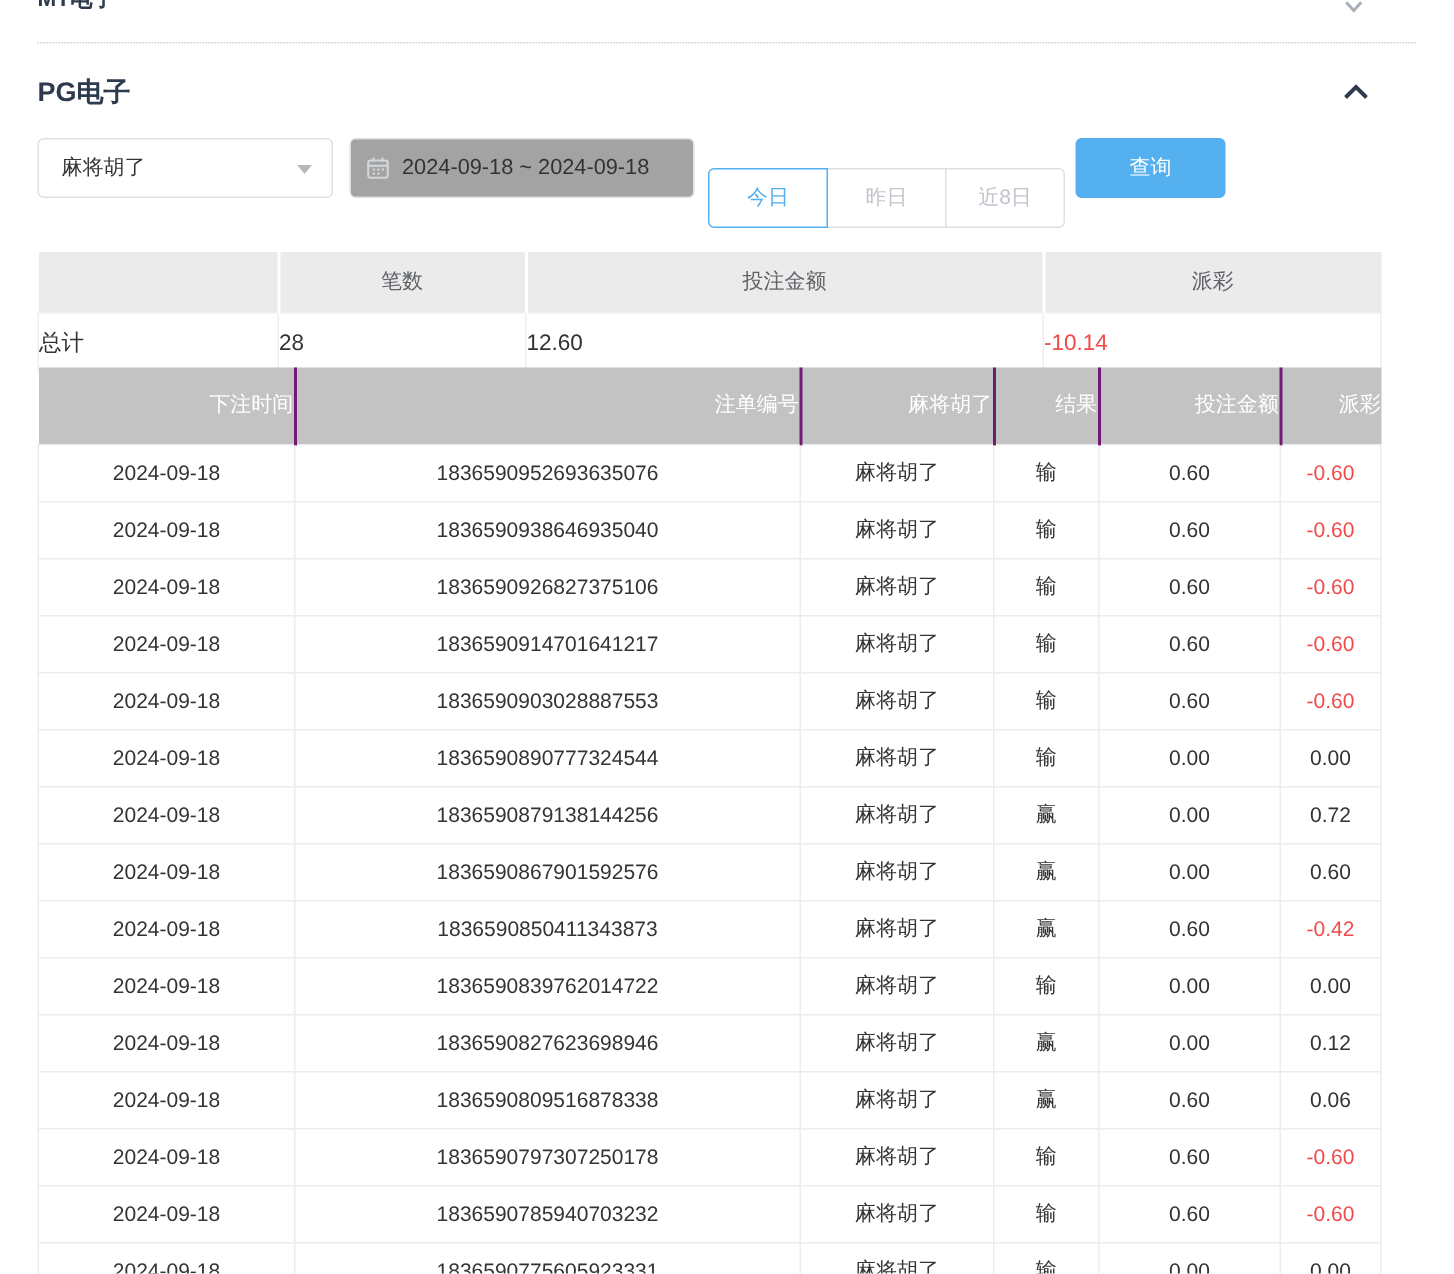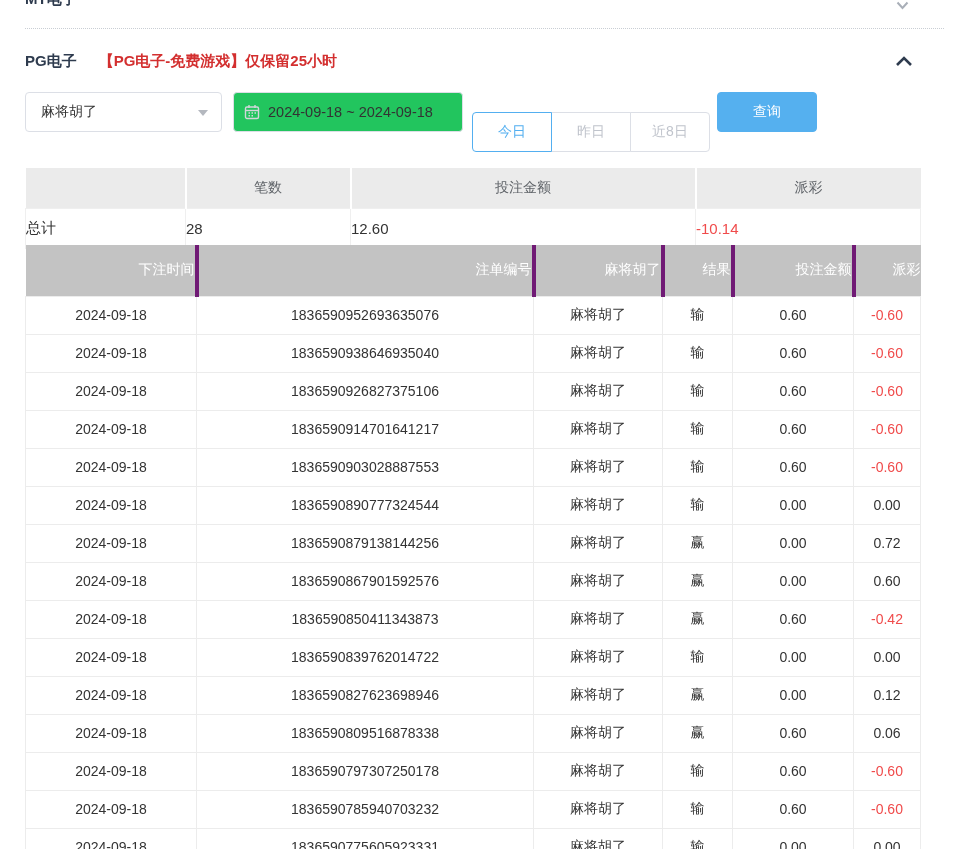--- a/index.html
+++ b/index.html
@@ -9,38 +9,38 @@
     font-family:"Liberation Sans","DejaVu Sans",sans-serif;
     color:#333;
   }
   
   .mt-title{ position:absolute; left:25px; top:-10px; font-size:15px; font-weight:bold; color:#2e3b4e; }
   .mt-caret{ position:absolute; left:896px; top:-4px; }
   .top-divider{ position:absolute; left:25px; top:28px; width:919px; border-top:1px dotted #c9ced4; }
 
   
   .pg-header{ position:absolute; left:25px; top:48px; width:919px; height:26px; display:flex; align-items:center; }
-  .pg-title{ font-size:15px; font-weight:bold; color:#2e3b4e; }
+  .pg-title{ font-size:18px; font-weight:bold; color:#2e3b4e; }
   .pg-note{ font-size:15px; font-weight:bold; color:#d32f2f; margin-left:22px; }
   .pg-collapse{ margin-left:auto; margin-right:31px; cursor:pointer; display:flex; align-items:center; }
 
   
   .filter-row{ position:absolute; left:25px; top:92px; height:40px; display:flex; align-items:center; }
   .game-select{
     position:relative; width:197px; height:40px; border:1px solid #dcdfe6; border-radius:4px;
     background:#fff; display:flex; align-items:center; padding:0 30px 0 15px; cursor:pointer;
   }
   .game-select .sel-value{ font-size:14px; color:#333; }
   .sel-caret{
     position:absolute; right:13px; top:17px; width:0; height:0;
     border-left:5px solid transparent; border-right:5px solid transparent; border-top:6px solid #b4b8bf;
   }
   .date-input{
     margin-left:11px; width:230px; height:40px; border:1px solid #dcdfe6; border-radius:4px;
-    background:#22c55e; display:flex; align-items:center; padding:0 10px; cursor:text;
+    background:#a3a3a3; display:flex; align-items:center; padding:0 10px; cursor:text;
   }
   .date-input .cal{ margin-right:8px; flex:none; display:flex; }
   .date-input .date-text{ font-size:14.5px; color:#333; white-space:nowrap; }
   .btn-group{ margin-left:9px; display:flex;margin-top:40px; }
   .btn-group button{
     width:80px; height:40px; background:#fff; border:1px solid #dcdfe6; color:#c0c4cc;
     font-size:14px; cursor:pointer; margin-left:-1px; position:relative;
     font-family:inherit;
   }
   .btn-group button:first-child{ margin-left:0; border-radius:4px 0 0 4px; }
@@ -61,21 +61,21 @@
   .summary-table td{
     height:40px; background:#fff; font-size:15px; color:#333; text-align:left;
     border:1px solid #efefef;
   }
 
   
   .detail-table{ position:absolute; left:25px; top:245px; width:895px; }
   .detail-table th{
     height:51px; background:#c3c3c3; color:#fff; font-size:14px; font-weight:normal; text-align:right;
   }
-  .detail-table th + th{ border-left:4px solid #701a75; }
+  .detail-table th + th{ border-left:2px solid #701a75; }
   .detail-table td{
     height:38px; background:#fff; font-size:14px; color:#333; text-align:center;
     border-bottom:1px solid #ececec; border-right:1px solid #ececec;
     overflow:hidden; white-space:nowrap;
   }
   .detail-table td:first-child{ border-left:1px solid #ececec; }
   .detail-table tbody tr:first-child td{ border-top:1px solid #ececec; }
 
   .neg{ color:#f04b4b !important; }
 </style>
@@ -85,21 +85,20 @@
 <div class="mt-title">MT电子</div>
 <span class="mt-caret">
   <svg width="13" height="9" viewBox="0 0 13 9">
       <polyline points="1.5,1.5 6.5,7 11.5,1.5" fill="none" stroke="#a9afb8" stroke-width="2"></polyline>
     </svg>
 </span>
 <div class="top-divider"></div>
 
 <div class="pg-header">
   <span class="pg-title">PG电子</span>
-  <span class="pg-note">【PG电子-免费游戏】仅保留25小时</span>
   <span class="pg-collapse">
     <svg width="18" height="11" viewBox="0 0 18 11">
         <polyline points="2,9 9,2 16,9" fill="none" stroke="#2e3b4e" stroke-width="2.6"></polyline>
       </svg>
   </span>
 </div>
 
 <div class="filter-row">
   <div class="game-select">
     <span class="sel-value">麻将胡了</span>

